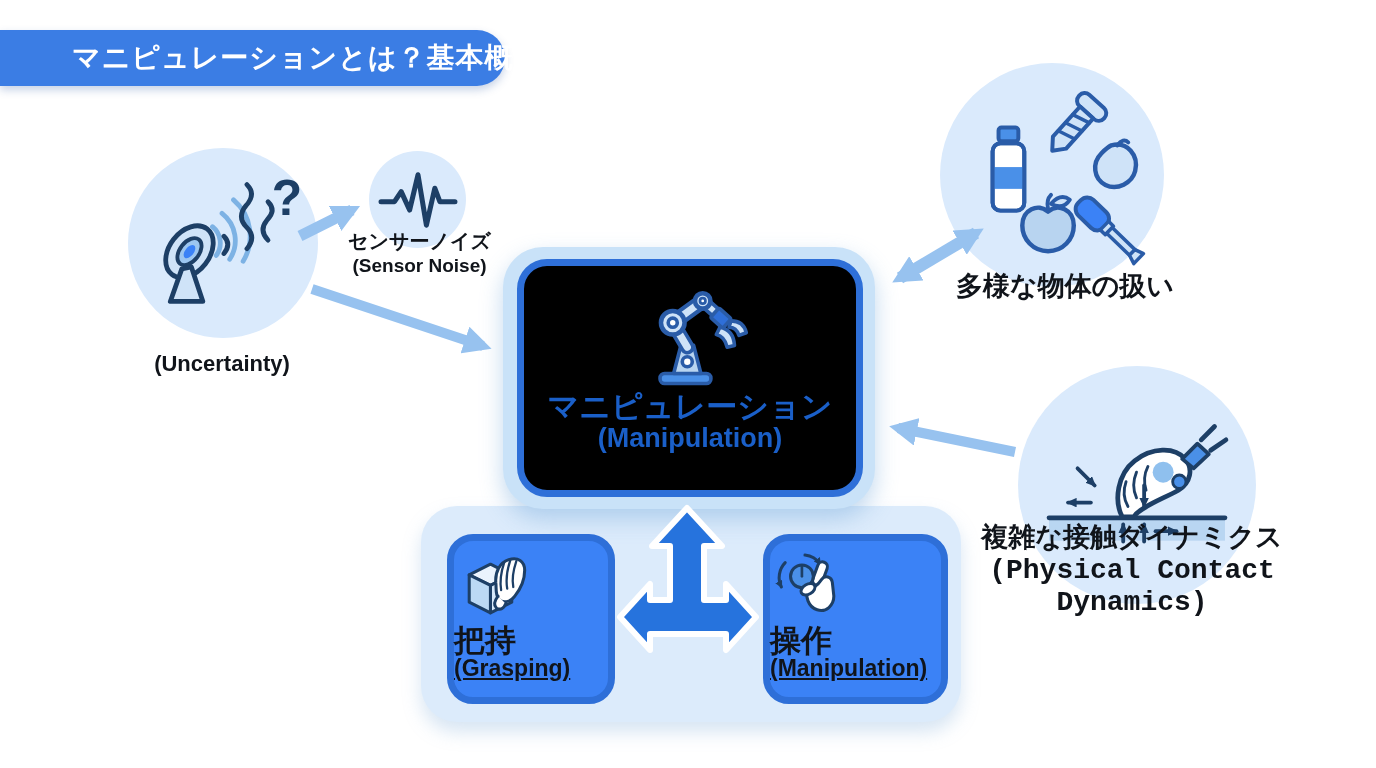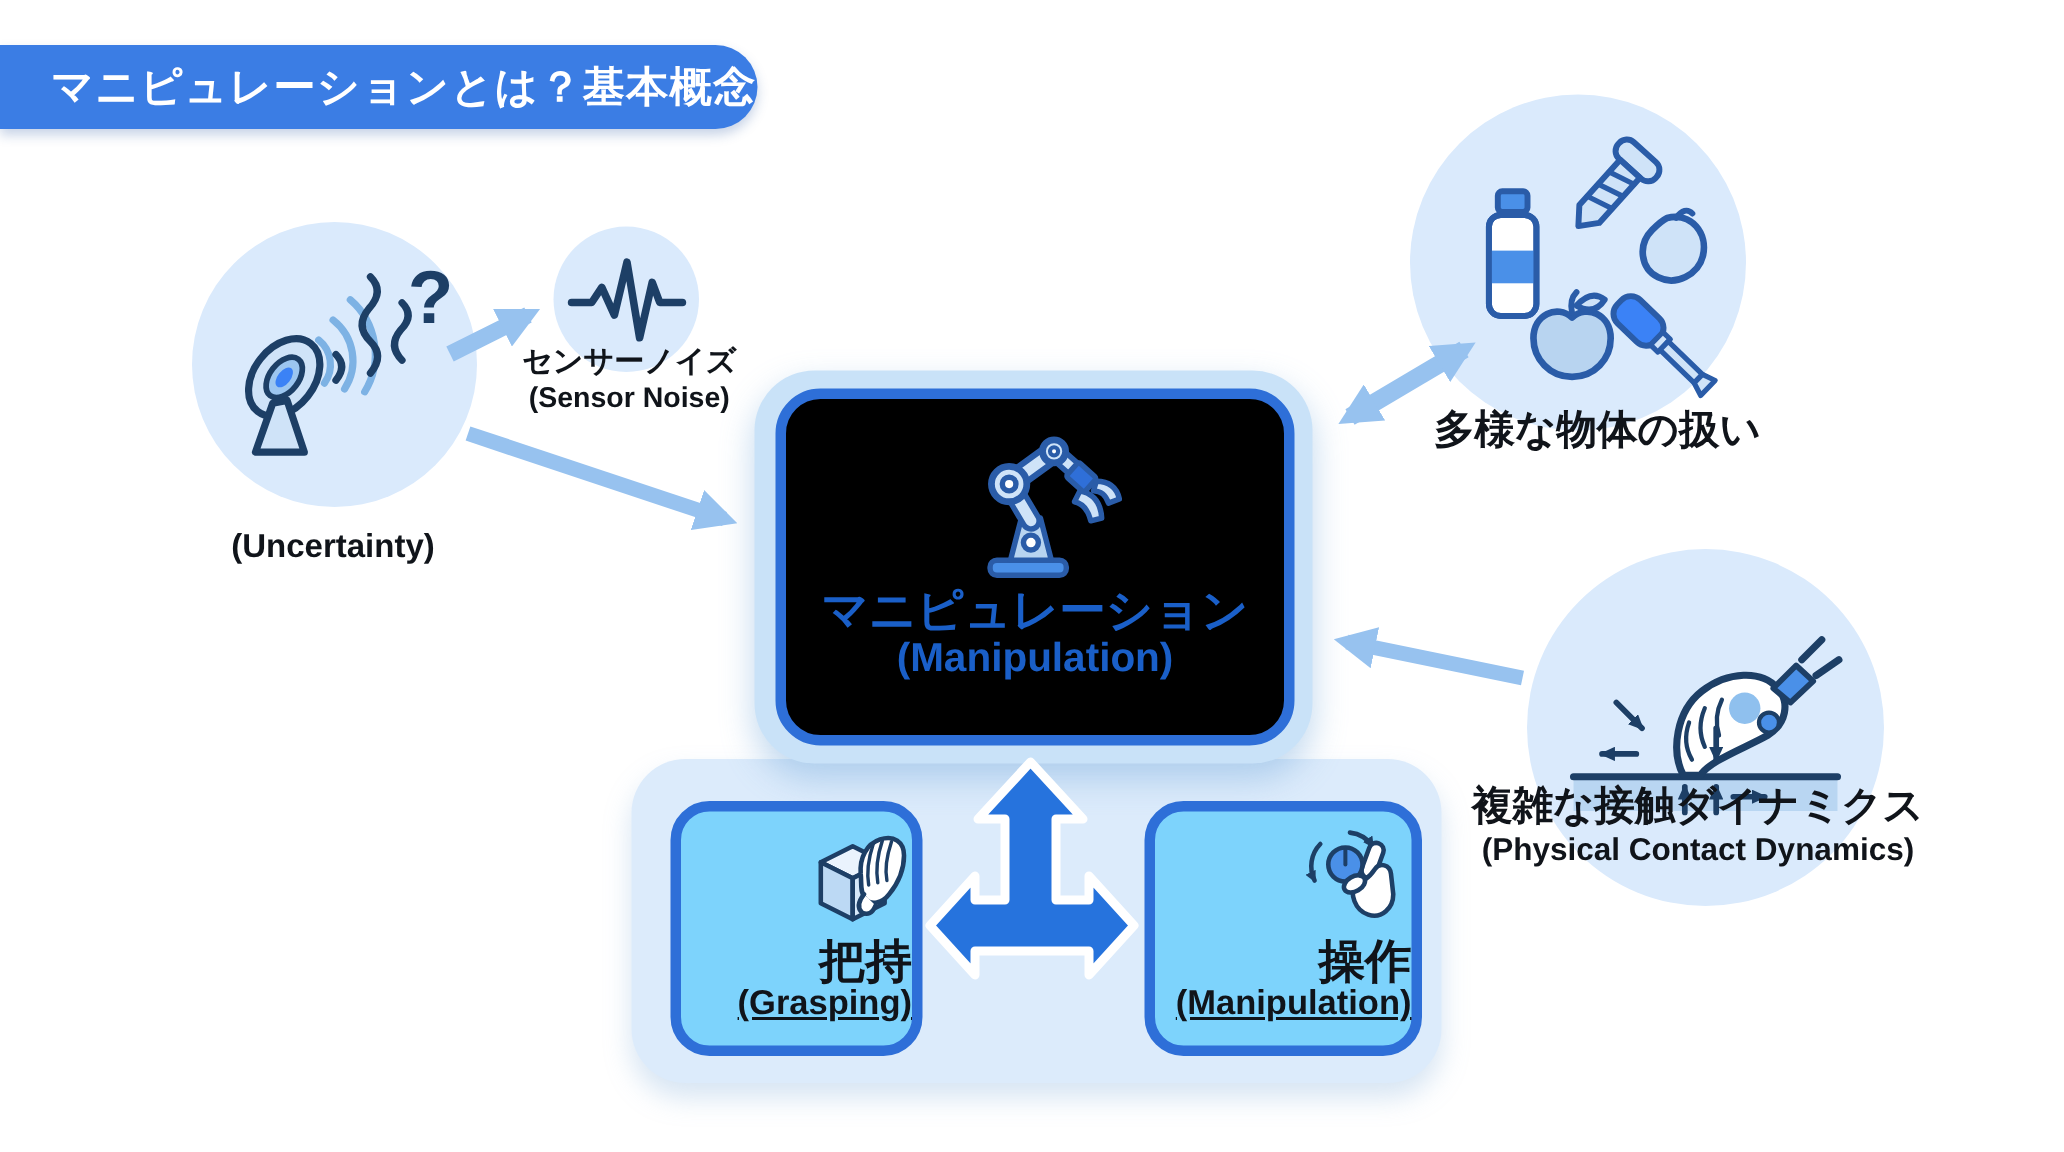--- a/index.html
+++ b/index.html
@@ -7,49 +7,49 @@
     --node-circle-fill:#daeafc; --glow-fill:#c9e2f8; --container-fill:#dcebfb;
     --thick-arrow-blue:#2673dd; --light-arrow-blue:#97c2ef;
     --icon-outline-navy:#1d3f66; --label-text:#10141a;
   }
   html,body{margin:0;padding:0;background:#fff;}
   .canvas{position:relative;width:1376px;height:768px;background:#fff;overflow:hidden;
           font-family:"Liberation Sans","DejaVu Sans",sans-serif;}
   .badge{position:absolute;left:0;top:30px;width:505px;height:56px;background:var(--badge-blue);
          border-radius:0 28px 28px 0;display:flex;align-items:center;padding-left:34px;box-sizing:border-box;
          box-shadow:0 4px 8px rgba(30,80,160,.25);z-index:6;}
-  .badge span{color:#fff;font-size:28px;font-weight:700;letter-spacing:1px;white-space:nowrap;}
+  .badge span{color:#fff;font-size:28px;font-weight:700;letter-spacing:1px;white-space:nowrap;margin-left:38px;}
   .circle{position:absolute;border-radius:50%;background:var(--node-circle-fill);z-index:1;
           display:flex;align-items:center;justify-content:center;}
   .c-uncert{left:128px;top:148px;width:190px;height:190px;}
   .c-noise{left:369px;top:151px;width:97px;height:97px;}
   .c-diverse{left:940px;top:63px;width:224px;height:224px;}
   .c-contact{left:1018px;top:366px;width:238px;height:238px;}
   .nlabel{position:absolute;text-align:center;color:var(--label-text);z-index:5;line-height:1.15;}
   .nlabel .ja{font-weight:700;}
   .nlabel .en{font-weight:700;margin-top:2px;}
   .l-uncert{left:97px;top:349px;width:250px;} .l-uncert .ja{font-size:30px;} .l-uncert .en{font-size:22px;}
   .l-noise{left:327px;top:230px;width:185px;} .l-noise .ja{font-size:20px;} .l-noise .en{font-size:19px;}
   .l-diverse{left:905px;top:271px;width:320px;} .l-diverse .ja{font-size:27px;} .l-diverse .en{font-size:21px;}
-  .l-contact{left:972px;top:522px;width:320px;} .l-contact .ja{font-size:27px;} .l-contact .en{font-size:21px;}
+  .l-contact{left:972px;top:522px;width:320px;} .l-contact .ja{font-size:27px;} .l-contact .en{font-size:28px;font-family:Liberation Mono, monospace;}
   .arrows{position:absolute;left:0;top:0;z-index:3;pointer-events:none;}
   .light-arrow{stroke:var(--light-arrow-blue);}
   .light-head{fill:var(--light-arrow-blue);}
   .t-arrow{fill:var(--thick-arrow-blue);stroke:#fff;stroke-width:6;stroke-linejoin:round;}
   .glow{position:absolute;left:503px;top:247px;width:372px;height:262px;border-radius:40px;
         background:var(--glow-fill);box-shadow:0 10px 22px rgba(120,170,220,.45);z-index:2;}
   .center-box{position:absolute;left:517px;top:259px;width:346px;height:238px;border-radius:30px;
         background:#000000;border:7px solid var(--box-border-blue);box-sizing:border-box;z-index:4;
         display:flex;flex-direction:column;align-items:center;}
   .center-box .cja{color:var(--box-text-blue);font-size:31px;font-weight:700;margin-top:2px;line-height:1.05;}
   .center-box .cen{color:var(--box-text-blue);font-size:27px;font-weight:700;line-height:1.1;}
   .bottom-container{position:absolute;left:421px;top:506px;width:540px;height:216px;border-radius:36px;
         background:var(--container-fill);box-shadow:0 10px 18px rgba(140,180,220,.35);z-index:1;}
-  .sub-box{position:absolute;background:#7dd3fc;border:7px solid var(--box-border-blue);box-sizing:border-box;
-        border-radius:26px;z-index:4;display:flex;flex-direction:column;align-items:flex-end;text-align:center;}
+  .sub-box{position:absolute;background:#3b82f6;border:7px solid var(--box-border-blue);box-sizing:border-box;
+        border-radius:26px;z-index:4;display:flex;flex-direction:column;align-items:flex-start;text-align:center;}
   .sb-grasp{left:447px;top:534px;width:168px;height:170px;}
   .sb-op{left:763px;top:534px;width:185px;height:170px;}
   .sub-box .ja{font-size:31px;font-weight:700;color:var(--label-text);line-height:1.0;}
   .sub-box .en{font-size:23px;font-weight:700;color:var(--label-text);line-height:1.1;text-decoration:underline;}
   .icon{display:block;}
 </style>
 </head>
 <body>
 
 <div class="canvas">

